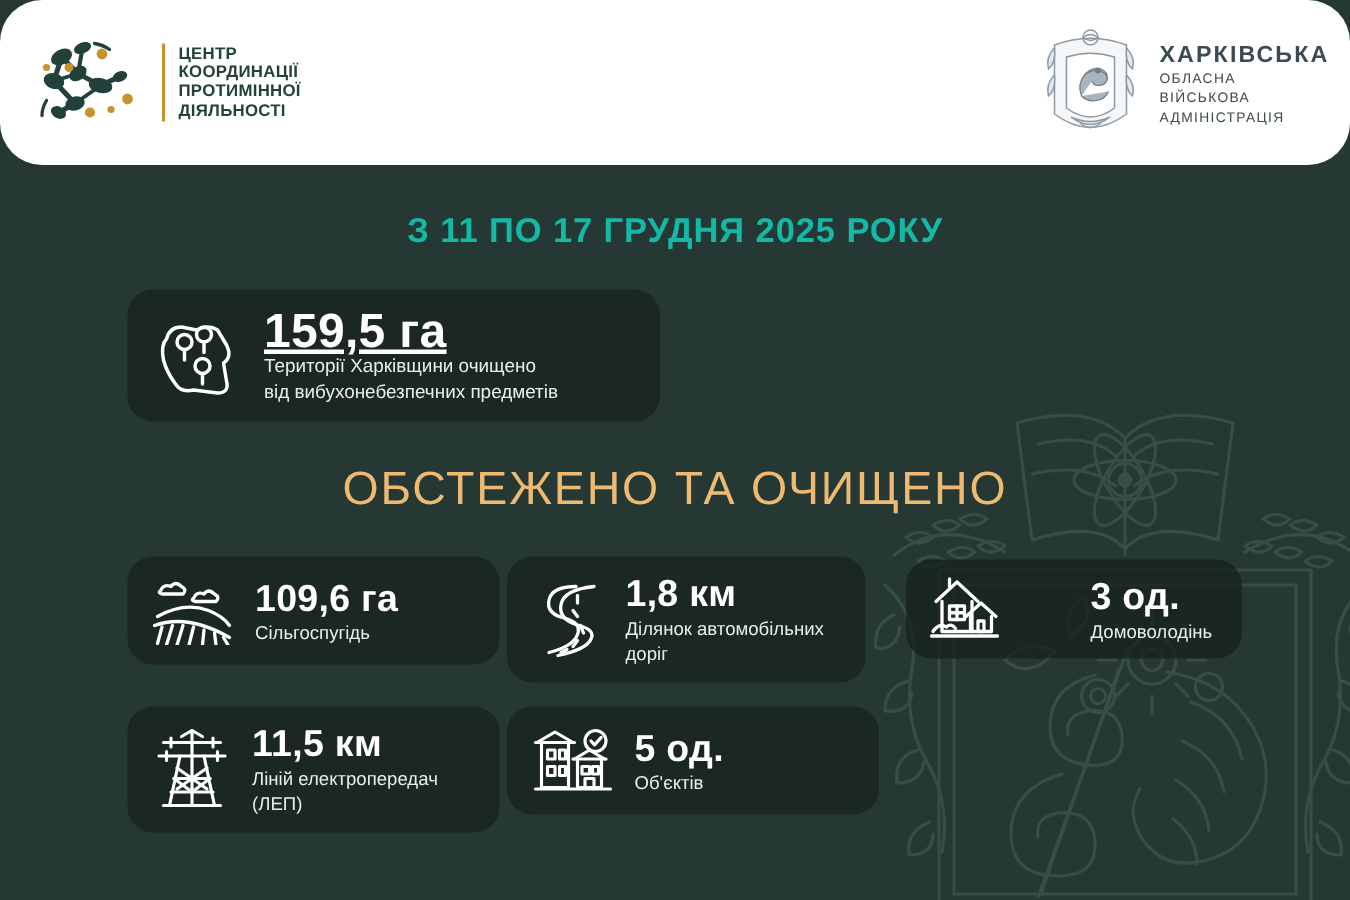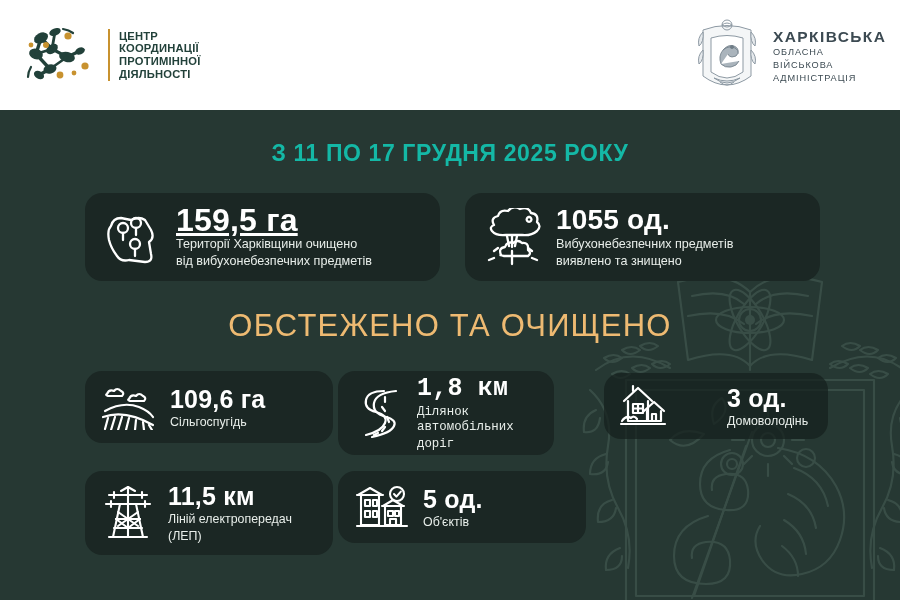--- a/index.html
+++ b/index.html
@@ -6,21 +6,21 @@
   body{
     width:900px;height:600px;overflow:hidden;
     font-family:"Liberation Sans","DejaVu Sans",sans-serif;
     background:#263833;
   }
   .page{position:relative;width:900px;height:600px;overflow:hidden;background:#263833;}
 
   
   .header{
     position:absolute;left:0;top:0;width:900px;height:110px;
-    background:#ffffff;display:flex;align-items:center;box-sizing:border-box;
+    background:#ffffff;display:flex;align-items:center;box-sizing:border-box;border-radius:28px;
   }
   .ckpd-logo{position:absolute;left:22px;top:22px;width:190px;height:66px;display:flex;align-items:center;}
   .ckpd-mark{width:84px;height:64px;flex:0 0 auto;}
   .ckpd-divider{width:2px;height:52px;background:#c8922f;margin:0 9px 0 2px;flex:0 0 auto;}
   .ckpd-words{display:flex;flex-direction:column;justify-content:center;}
   .ckpd-words span{
     font-size:11.2px;font-weight:bold;color:#22413a;letter-spacing:.2px;
     line-height:12.6px;white-space:nowrap;
   }
 
@@ -77,21 +77,21 @@
 
   
   .section-head{
     position:absolute;left:0;top:308px;width:900px;text-align:center;
     color:#eeba72;font-size:31px;letter-spacing:1.2px;font-weight:normal;
   }
 
   
   #card-agri{left:85px;top:371px;width:248px;height:72px;}
   #card-agri .ic{width:56px;height:46px;}
-  #card-road{left:338px;top:371px;width:216px;height:84px;font-family:Liberation Mono, monospace;}
+  #card-road{left:338px;top:371px;width:239px;height:84px;}
   #card-road .ic{width:50px;height:52px;}
   #card-house{left:604px;top:373px;width:224px;height:66px;padding-left:14px;gap:44px;}
   #card-house .ic{width:52px;height:46px;}
   #card-power{left:85px;top:471px;width:248px;height:84px;}
   #card-power .ic{width:54px;height:56px;}
   #card-obj{left:338px;top:471px;width:248px;height:72px;}
   #card-obj .ic{width:56px;height:48px;}
 
   .card.small .big{font-size:25px;line-height:28px;}
   .card.small .sub{font-size:12.4px;line-height:15px;}
@@ -253,37 +253,20 @@
         <path d="M34 43 l0 7"></path>
       </svg>
     </div>
     <div class="txt">
       <div class="big">159,5 га</div>
       <div class="sub">Території Харківщини очищено</div>
       <div class="sub">від вибухонебезпечних предметів</div>
     </div>
   </div>
 
-  <div class="card" id="card-uxo">
-    <div class="ic">
-      <svg viewBox="0 0 62 58" width="62" height="58" fill="none" stroke="#ffffff" stroke-width="2.3" stroke-linejoin="round" stroke-linecap="round">
-        <path d="M13 17 q-4 -7 4 -9 q2 -7 10 -5 q5 -6 12 -2 q8 -3 11 4 q8 1 6 9 q5 4 0 9 q-6 5 -15 4 l-16 0 q-10 1 -14 -4 q-3 -4 2 -6 z"></path>
-        <path d="M48 9 a2.4 2.4 0 1 0 .1 0"></path>
-        <path d="M26 28 l2 10 M31 28 l0 11 M36 28 l-2 10"></path>
-        <path d="M20 47 q-3 -7 4 -8 q2 -6 8 -4 q5 -4 9 0 q7 -1 6 7 q4 3 0 6 l-24 0 q-5 -1 -3 -1 z"></path>
-        <path d="M17 40 l-4 3 M47 40 l4 3 M13 50 l-5 2 M51 50 l5 2"></path>
-        <path d="M31 43 l0 13"></path>
-      </svg>
-    </div>
-    <div class="txt">
-      <div class="big">1055 од.</div>
-      <div class="sub">Вибухонебезпечних предметів</div>
-      <div class="sub">виявлено та знищено</div>
-    </div>
-  </div>
 
   <div class="section-head">ОБСТЕЖЕНО ТА ОЧИЩЕНО</div>
 
   <div class="card small" id="card-agri">
     <div class="ic">
       <svg viewBox="0 0 56 46" width="56" height="46" fill="none" stroke="#ffffff" stroke-width="2.2" stroke-linejoin="round" stroke-linecap="round">
         <path d="M6 10 q2 -5 7 -3 q3 -4 7 0 q4 2 1 5 l-14 0 q-3 -1 -1 -2 z"></path>
         <path d="M28 15 q2 -5 7 -3 q3 -4 7 0 q4 2 1 5 l-14 0 q-3 -1 -1 -2 z"></path>
         <path d="M4 27 q18 -10 34 -4 q10 4 14 10"></path>
         <path d="M2 33 q22 -8 50 8"></path>

